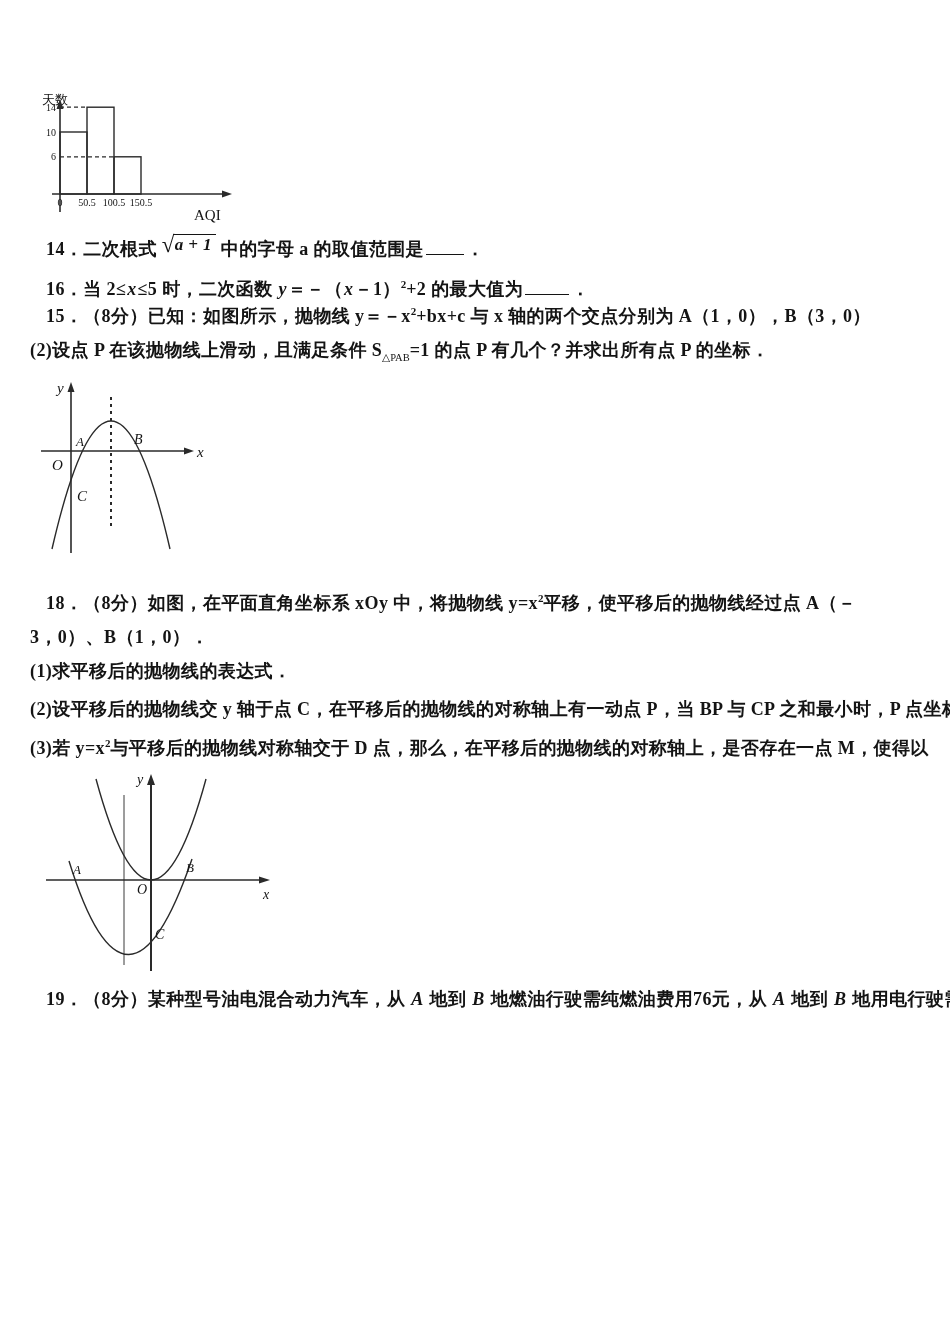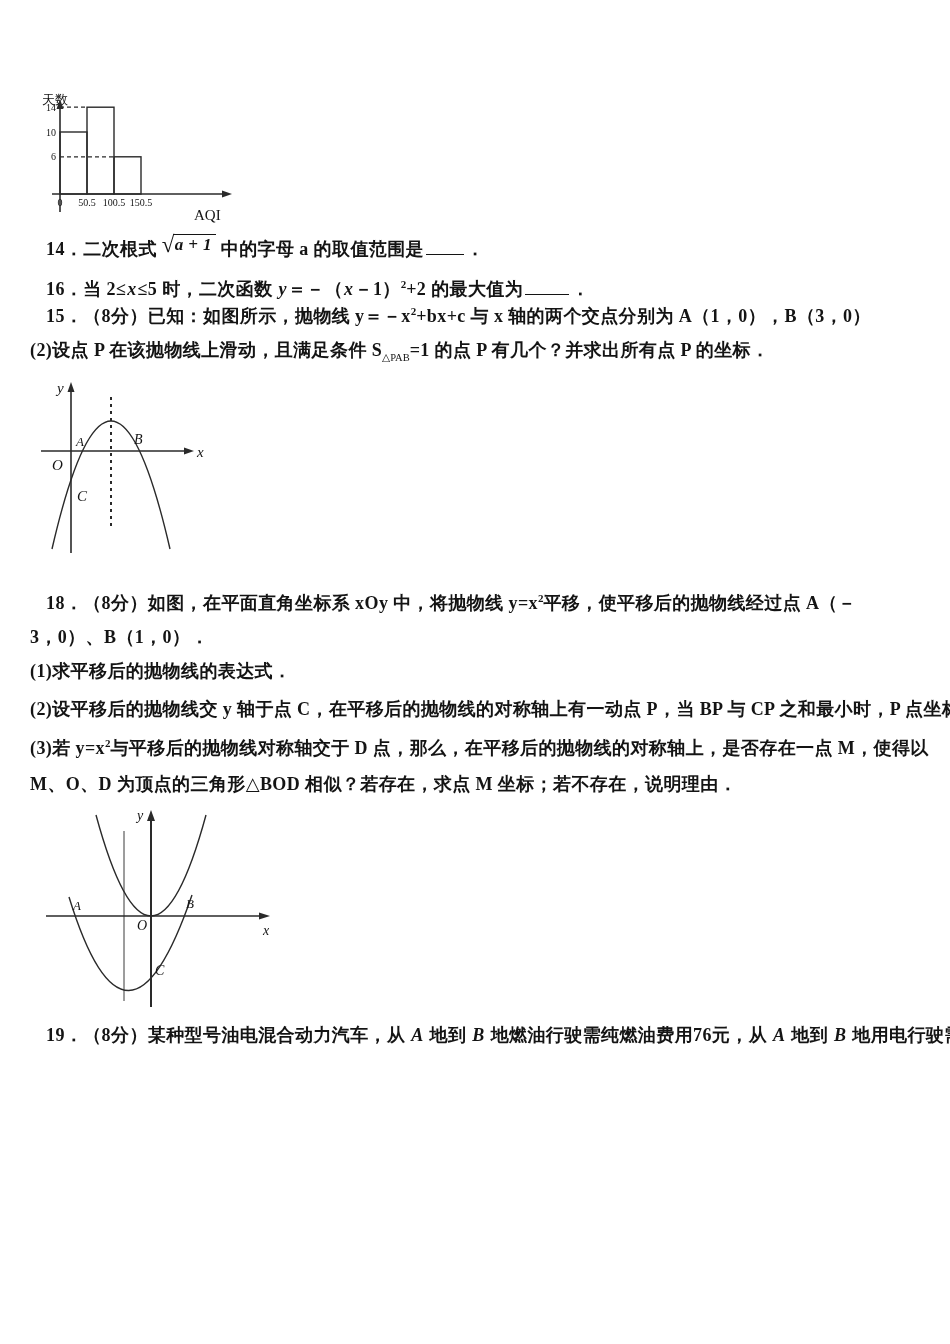--- a/index.html
+++ b/index.html
@@ -93,21 +93,20 @@
     <text class="svgt ital" x="101" y="67" font-size="14">B</text>
     <text class="svgt ital" x="44" y="124" font-size="15">C</text>
   </svg>
 
   <div id="block2">
       <div class="line num"><span>18．（8分）如图，在平面直角坐标系 xOy 中，将抛物线 y=x</span><sup>2</sup><span>平移，使平移后的抛物线经过点 A（－</span></div>
       <div class="line sub"><span>3，0）、B（1，0）．</span></div>
       <div class="line sub" style=""><span>(1)求平移后的抛物线的表达式．</span></div>
       <div class="line sub" style="margin-top: 4px;"><span>(2)设平移后的抛物线交 y 轴于点 C，在平移后的抛物线的对称轴上有一动点 P，当 BP 与 CP 之和最小时，P 点坐标是</span></div>
       <div class="line sub"><span>(3)若 y=x</span><sup>2</sup><span>与平移后的抛物线对称轴交于 D 点，那么，在平移后的抛物线的对称轴上，是否存在一点 M，使得以</span></div>
-      <div class="line sub" style="margin-top: 2px;"><span>M、O、D 为顶点的三角形△BOD 相似？若存在，求点  M 坐标；若不存在，说明理由．</span></div>
     </div>
 
   <svg id="graph18" width="240" height="205" viewBox="0 0 240 205">
     <line class="thin" x1="80" y1="24" x2="80" y2="194"></line>
     <path class="curve" d="M 52 8 Q 107 210 162 8"></path>
     <path class="curve" d="M 25 90 Q 83 278 148 88"></path>
     <line class="ax2" x1="107" y1="200" x2="107" y2="12"></line>
     <polygon class="ah" points="107,3 103,14 111,14"></polygon>
     <line class="ax" x1="2" y1="109" x2="217" y2="109"></line>
     <polygon class="ah" points="226,109 215,105.5 215,112.5"></polygon>

